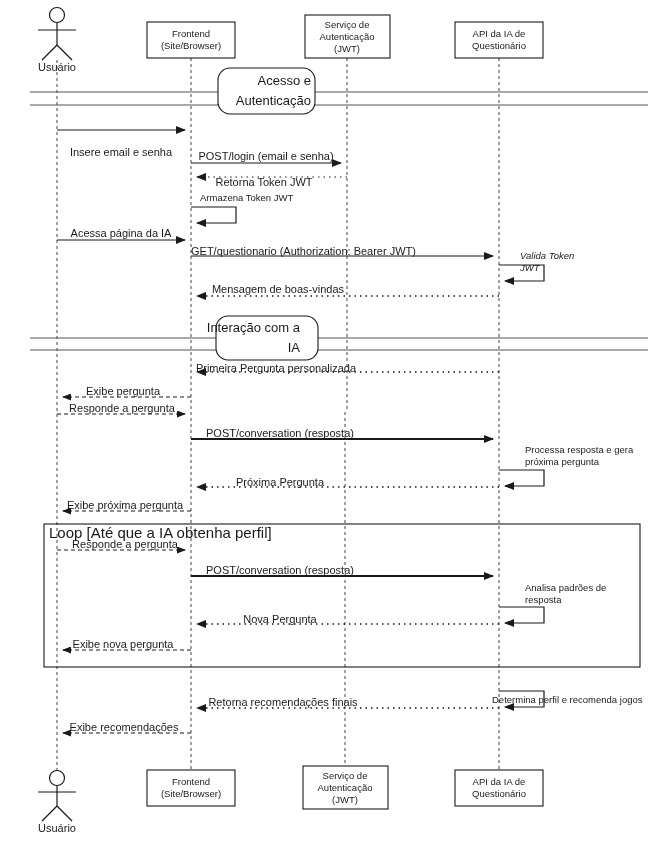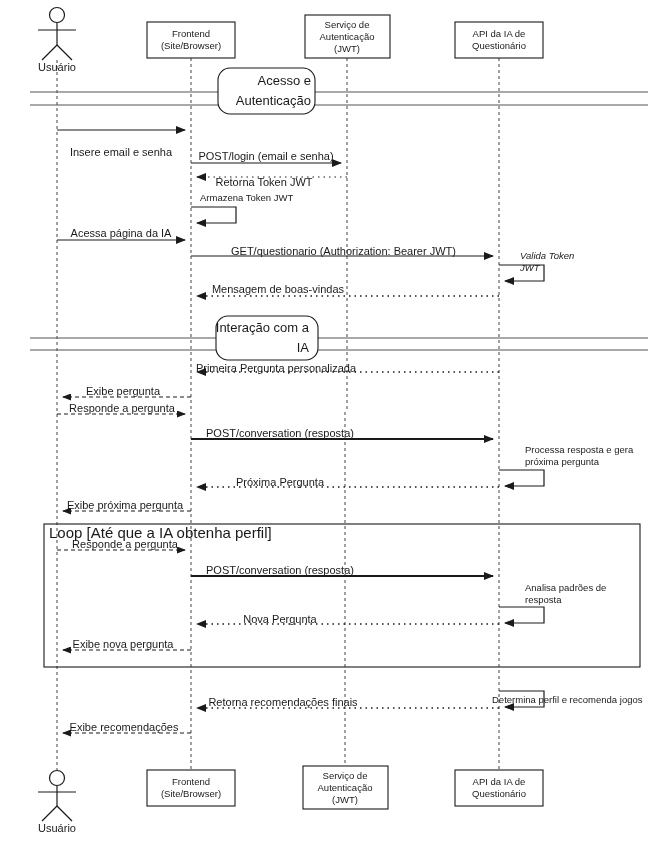--- a/index.html
+++ b/index.html
@@ -201,29 +201,29 @@
     <div>Serviço de</div>
     <div>Autenticação</div>
     <div>(JWT)</div>
   </div>
   <div class="box-lbl" style="left:499px;top:788px;width:88px;">
     <div>API da IA de</div>
     <div>Questionário</div>
   </div>
 
   <div class="frag-lbl wrapc" style="left:266px;top:91px;width:90px;">Acesso e Autenticação</div>
-  <div class="frag-lbl wrapc" style="left:261px;top:338px;width:96px;">Interação com a IA</div>
+  <div class="frag-lbl wrapc" style="left:252px;top:338px;width:96px;">Interação com a IA</div>
 
   <div class="loop-lbl" style="left:49px;top:527px;">Loop [Até que a IA obtenha perfil]</div>
 
   <div class="lbl ctr" style="left:121px;top:134px;margin-top:13px;">Insere email e senha</div>
   <div class="lbl ctr" style="left:266px;top:151px;">POST/login (email e senha)</div>
   <div class="lbl ctr" style="left:264px;top:168px;margin-top:9px;">Retorna Token JWT</div>
   <div class="lbl ctr" style="left:121px;top:228px;">Acessa página da IA</div>
-  <div class="lbl" style="left:191px;top:246px;margin-left:40px;">GET/questionario (Authorization: Bearer JWT)</div>
+  <div class="lbl" style="left:191px;top:246px;">GET/questionario (Authorization: Bearer JWT)</div>
   <div class="lbl ctr" style="left:278px;top:284px;">Mensagem de boas-vindas</div>
   <div class="lbl ctr" style="left:276px;top:363px;">Primeira Pergunta personalizada</div>
   <div class="lbl ctr" style="left:123px;top:386px;">Exibe pergunta</div>
   <div class="lbl ctr" style="left:122px;top:403px;">Responde a pergunta</div>
   <div class="lbl" style="left:206px;top:428px;">POST/conversation (resposta)</div>
   <div class="lbl ctr" style="left:280px;top:477px;">Próxima Pergunta</div>
   <div class="lbl ctr" style="left:125px;top:500px;">Exibe próxima pergunta</div>
   <div class="lbl ctr" style="left:125px;top:539px;">Responde a pergunta</div>
   <div class="lbl" style="left:206px;top:565px;">POST/conversation (resposta)</div>
   <div class="lbl ctr" style="left:280px;top:614px;">Nova Pergunta</div>

